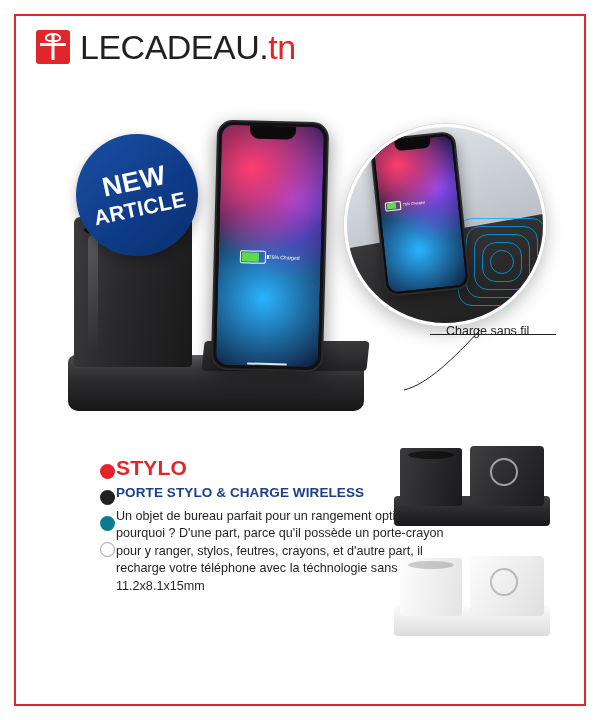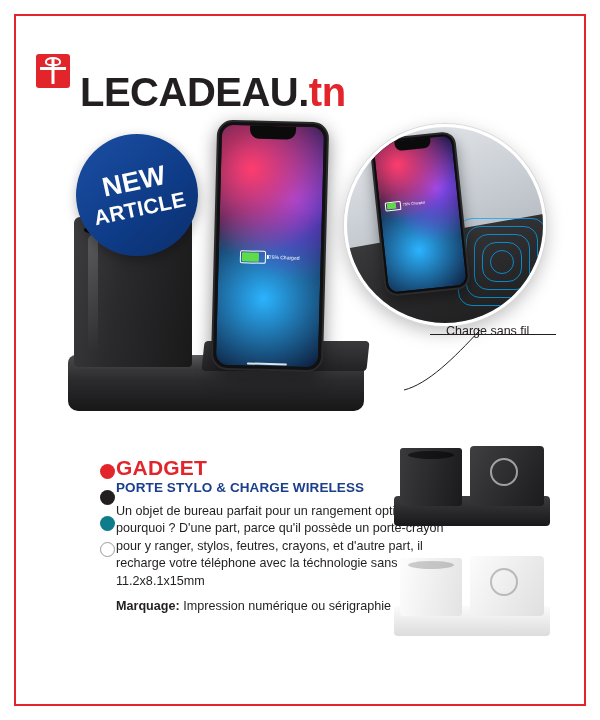--- a/index.html
+++ b/index.html
@@ -67,26 +67,25 @@
     top: 3px;
     transform: translateX(-50%);
     width: 16px;
     height: 9px;
     border: 2.5px solid #fff;
     border-radius: 50% 50% 40% 40%;
     box-sizing: border-box;
     background: transparent;
   }
   .logo-text {
-    font-size: 40px;
-    font-weight: bold;
+    font-size: 34px;
+    font-weight: normal;
     letter-spacing: -0.5px;
     color: #231f20;
     line-height: 1;
-    margin-top: 42px;
   }
   .logo-text .tn {
     color: #e2242b;
   }
   .logo-text .dot {
     color: #231f20;
   }
 
   
   .hero {
@@ -425,20 +424,21 @@
     display: flex;
     align-items: baseline;
     gap: 7px;
     font-size: 21px;
     font-weight: bold;
     letter-spacing: .2px;
   }
   .title-gadget { color: #e2242b; }
   .title-ref { color: #1b3f8b; }
   .subtitle {
+    margin-top: 5px;
     font-size: 13.5px;
     font-weight: bold;
     color: #1b3f8b;
     letter-spacing: .1px;
   }
   .desc {
     margin-top: 8px;
     font-size: 12.6px;
     line-height: 1.38;
     color: #231f20;
@@ -604,31 +604,27 @@
 
   <div class="swatches">
     <div class="sw sw-red"></div>
     <div class="sw sw-black"></div>
     <div class="sw sw-teal"></div>
     <div class="sw sw-white"></div>
   </div>
 
   <div class="info">
     <div class="title-row">
-      <span class="title-gadget">GADGET</span>
+      <span class="title-gadget">STYLO</span>
     </div>
     <div class="subtitle">PORTE STYLO &amp; CHARGE WIRELESS</div>
     <div class="desc">
       <span>Un objet de bureau parfait pour un rangement optimal, pourquoi ? D'une part, parce qu'il possède un porte-crayon pour y ranger, stylos, feutres, crayons, et d'autre part, il recharge votre téléphone avec la téchnologie sans fil.</span>
       <b>Dim:</b>
       <span>11.2x8.1x15mm</span>
-    </div>
-    <div class="marquage">
-      <b>Marquage:</b>
-      <span>Impression numérique ou sérigraphie</span>
     </div>
   </div>
 
   <div class="variant black">
     <div class="v-base"></div>
     <div class="v-pad"></div>
     <div class="v-ring"></div>
     <div class="v-cup">
       <div class="v-cup-in"></div>
     </div>

